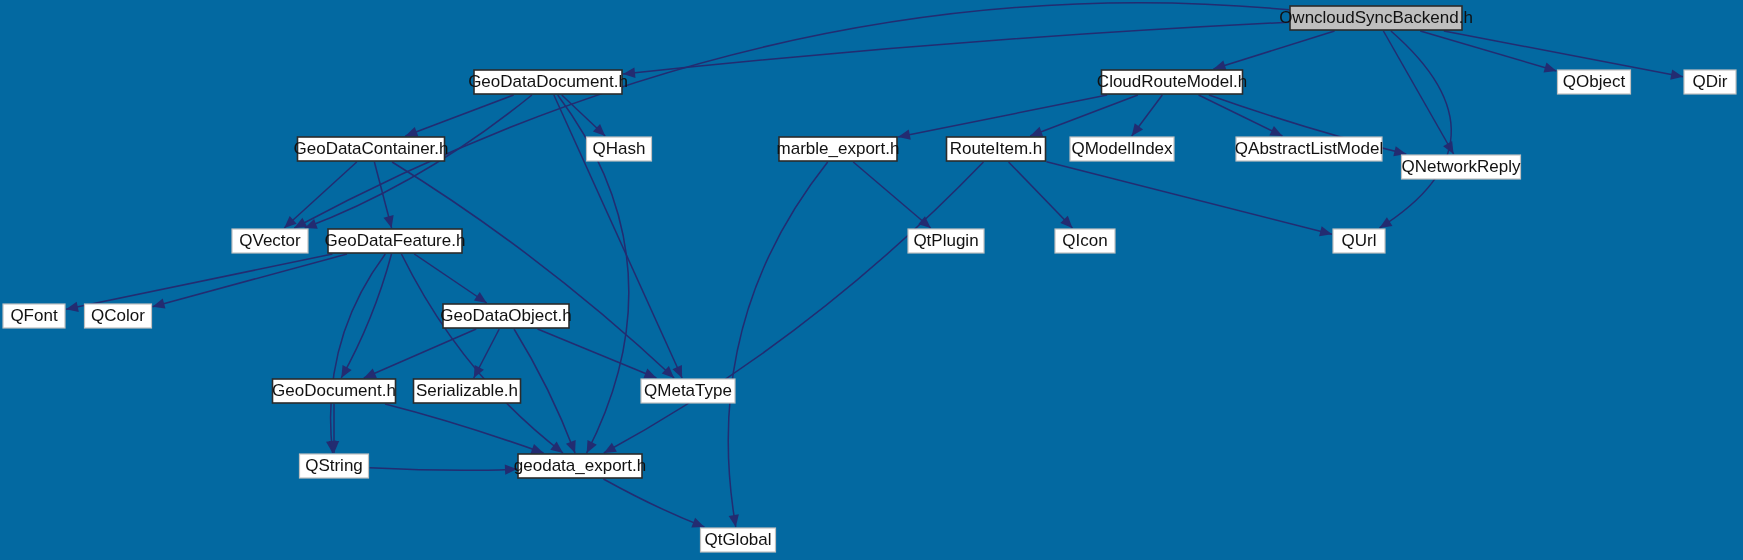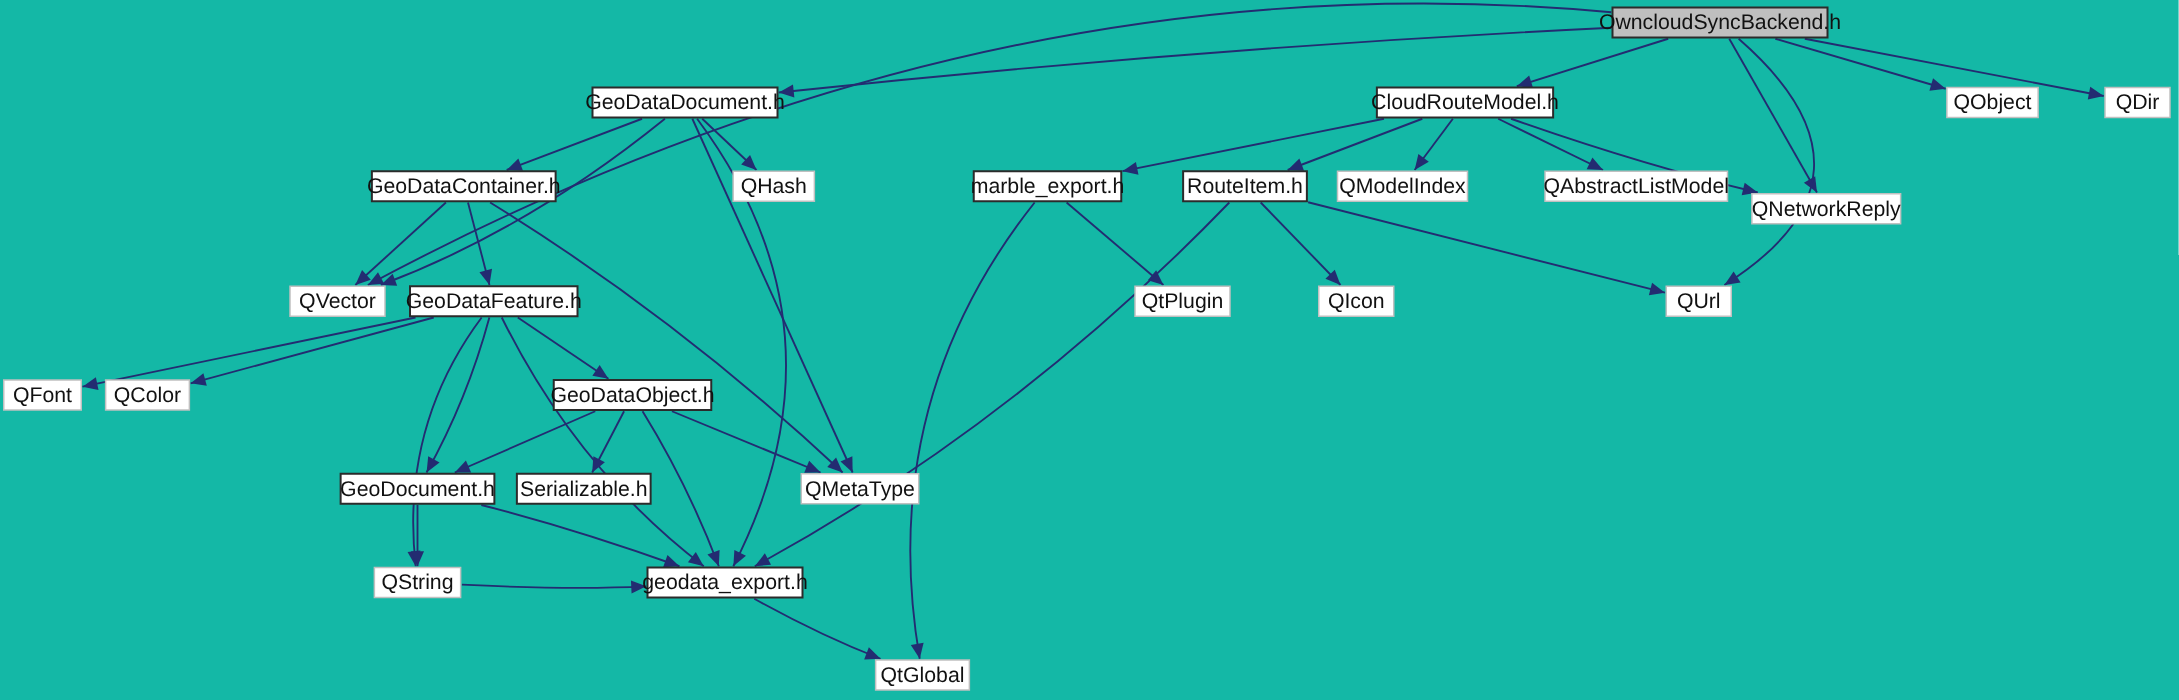--- a/index.html
+++ b/index.html
@@ -4,21 +4,21 @@
 <style>
   html, body {
     margin: 0;
     padding: 0;
     background: #ffffff;
   }
   #graph-root {
     position: relative;
     width: 1743px;
     height: 560px;
-    background: #14b8a6;
+    background: #0369a1;
     font-family: "Liberation Sans", sans-serif;
     overflow: hidden;
   }
   svg.graph-canvas {
     position: absolute;
     top: 0;
     left: 0;
     width: 1743px;
     height: 560px;
   }

